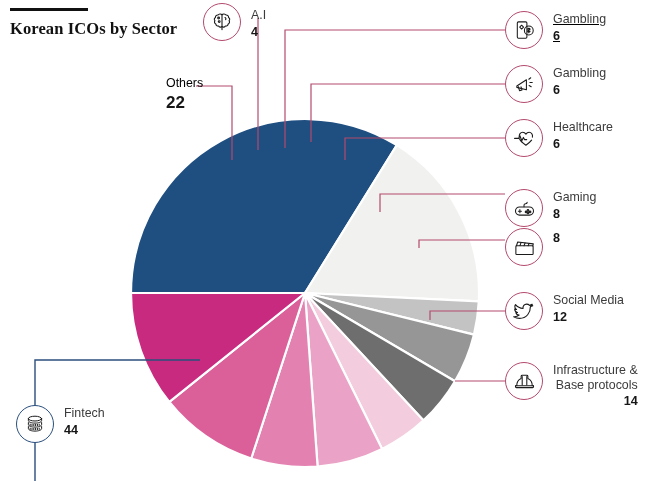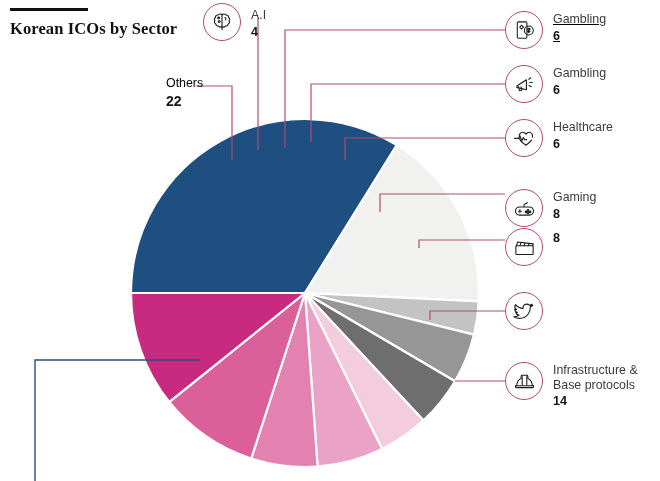--- a/index.html
+++ b/index.html
@@ -44,21 +44,21 @@
   .legend-label{
     font-size:12.4px;color:#3b3b3b;line-height:1.18;white-space:pre-line;
   }
   .legend-value{
     font-size:12.6px;font-weight:bold;color:#161616;line-height:1.35;margin-top:1px;
   }
 
   
   .plain-item{position:absolute;}
   .plain-item .legend-label{font-size:12.4px;color:#000000;}
-  .plain-item .legend-value{font-size:14px;font-weight:bold;color:#161616;}
+  .plain-item .legend-value{font-size:17px;font-weight:bold;color:#161616;}
 
   .ai-item{position:absolute;display:flex;align-items:flex-end;padding-left:43px;}
 </style>
 </head>
 <body>
 
 <div id="stage">
 
   <div id="title-block">
     <div id="title-rule"></div>
@@ -204,32 +204,52 @@
       <div class="legend-value">8</div>
     </div>
   </div>
 
   <div class="legend-item" style="left:505px;top:292px;">
     <div class="badge">
       <svg width="23" height="23" viewBox="0 0 24 24" fill="none" stroke="#1a1a1a" stroke-width="1.15" stroke-linecap="round" stroke-linejoin="round">
         <path d="M20.6 6.1c-.8.4-1.6.6-2.4.7.9-.5 1.5-1.3 1.8-2.3-.8.5-1.7.9-2.7 1.1-.8-.8-1.9-1.3-3.1-1.3-2.4 0-4.2 2.2-3.7 4.5-3.2-.2-6-1.7-7.9-4-1 1.7-.5 3.9 1.1 5-.7 0-1.3-.2-1.9-.5 0 1.8 1.2 3.4 2.9 3.8-.6.2-1.2.2-1.8.1.5 1.5 1.9 2.6 3.5 2.6-1.6 1.3-3.6 1.8-5.6 1.6 1.8 1.2 3.9 1.8 6.1 1.8 7.3 0 11.4-6.2 11.2-11.8.8-.5 1.5-1.3 2-2.1"></path>
       </svg>
     </div>
-  </div>
-
-  <div class="legend-item" style="left:505px;top:362px;">
+    <div class="legend-text">
+      <div class="legend-label">Social Media</div>
+      <div class="legend-value">12</div>
+    </div>
+  </div>
+
+  <div class="legend-item" style="left:505px;top:362px;text-align:right;">
     <div class="badge">
       <svg width="23" height="23" viewBox="0 0 24 24" fill="none" stroke="#1a1a1a" stroke-width="1.1" stroke-linecap="round" stroke-linejoin="round">
         <path d="M2.6 16.4h18.8"></path>
         <path d="M3.9 16.4c0-3.7 2.1-6.6 4.6-7.6v-2.4c0-.6.5-1 1.1-1h4.8c.6 0 1.1.4 1.1 1v2.4c2.5 1 4.6 3.9 4.6 7.6"></path>
         <path d="M9.6 6.9v8.6M14.4 6.9v8.6"></path>
         <path d="M2.6 16.4v1.1c0 .5.4.9.9.9h17c.5 0 .9-.4.9-.9v-1.1"></path>
       </svg>
     </div>
     <div class="legend-text">
       <div class="legend-label">Infrastructure &amp;
 Base protocols</div>
       <div class="legend-value">14</div>
     </div>
   </div>
 
+  <div class="legend-item" style="left:16px;top:405px;">
+    <div class="badge navy">
+      <svg width="24" height="24" viewBox="0 0 24 24" fill="none" stroke="#1a1a1a" stroke-width="1" stroke-linecap="round" stroke-linejoin="round">
+        <ellipse cx="12" cy="6.6" rx="6.6" ry="2.4"></ellipse>
+        <path d="M5.4 6.6v2.1c0 1.3 3 2.4 6.6 2.4s6.6-1.1 6.6-2.4V6.6"></path>
+        <path d="M5.4 10.6v2.1c0 1.3 3 2.4 6.6 2.4s6.6-1.1 6.6-2.4v-2.1"></path>
+        <path d="M5.4 14.6v2.1c0 1.3 3 2.4 6.6 2.4s6.6-1.1 6.6-2.4v-2.1"></path>
+        <path d="M7.2 12.1v1.3M9 12.3v1.3M10.8 12.4v1.3M12.6 12.4v1.3M14.4 12.3v1.3M16.2 12.1v1.3"></path>
+        <path d="M7.2 16.1v1.3M9 16.3v1.3M10.8 16.4v1.3M12.6 16.4v1.3M14.4 16.3v1.3M16.2 16.1v1.3"></path>
+      </svg>
+    </div>
+    <div class="legend-text">
+      <div class="legend-label">Fintech</div>
+      <div class="legend-value">44</div>
+    </div>
+  </div>
 
 </div>
 
 </body></html>

